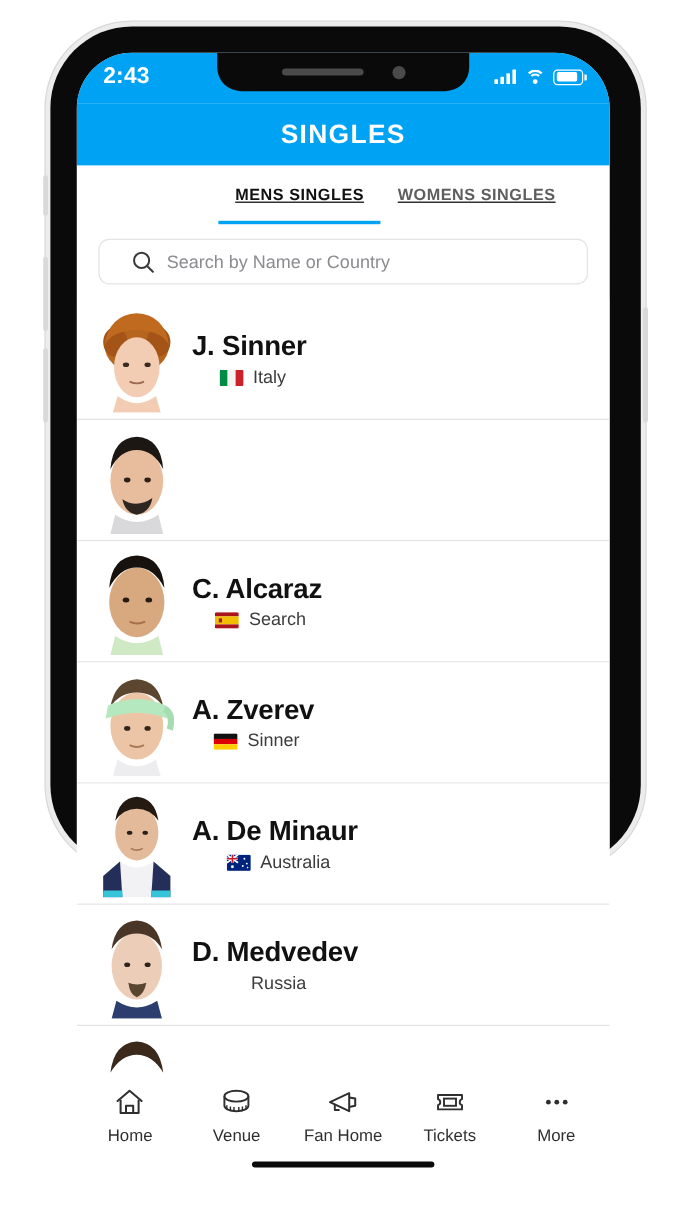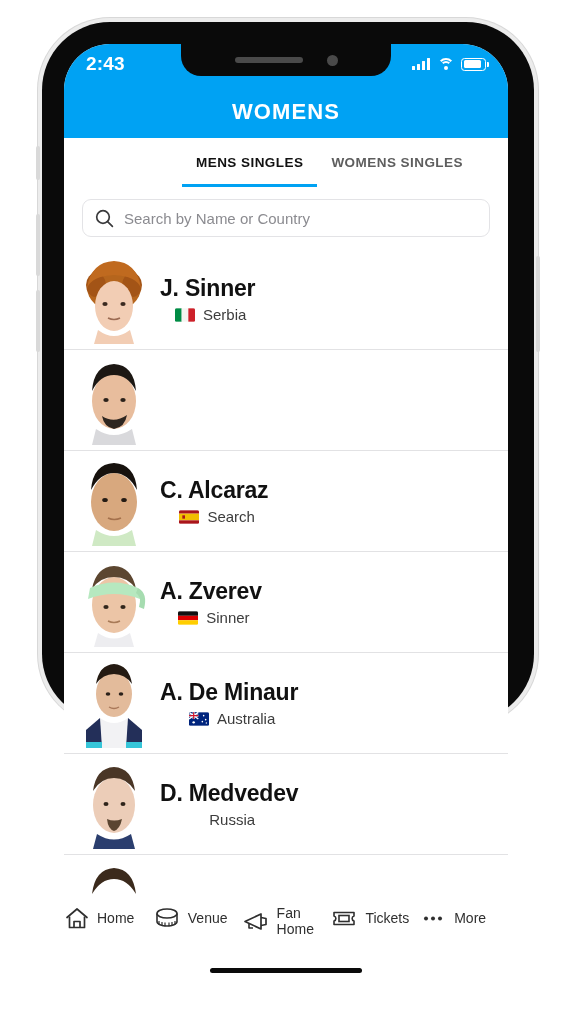--- a/index.html
+++ b/index.html
@@ -129,20 +129,21 @@
   }
 
   
   .tabs {
     height: 49px;
     background: #ffffff;
     display: flex; align-items: stretch;
     padding-left: 118px;
     position: relative;
     overflow: hidden;
+    text-decoration: underline;
   }
   .tab {
     display: flex; align-items: center;
     padding: 0 14px;
     white-space: nowrap;
     position: relative;
   }
   .tab-label {
     font-size: 13.5px;
     font-weight: bold;
@@ -159,21 +160,21 @@
   }
 
   
   .search-wrap { padding: 12px 18px 12px; background:#fff; }
   .search-box {
     display: flex; align-items: center;
     height: 38px;
     border: 1px solid #e3e3e6;
     border-radius: 9px;
     background: #ffffff;
-    padding: 0 12px;
+    padding: 0 27px;
     gap: 10px;
   }
   .search-icon { flex: 0 0 auto; display:block; }
   .search-input {
     border: none; outline: none;
     flex: 1 1 auto;
     font-family: "Liberation Sans", sans-serif;
     font-size: 15px;
     color: #2b2b2b;
     background: transparent;
@@ -239,21 +240,21 @@
     height: 88px;
     background: #ffffff;
     border-top: 1px solid #ffffff;
     display: flex;
     align-items: flex-start;
     padding-top: 10px;
     z-index: 20;
   }
   .tabitem {
     flex: 1 1 0;
-    display: flex; flex-direction: row;
+    display: flex; flex-direction: column;
     align-items: center;
     gap: 7px;
   }
   .tabicon { height: 26px; display: flex; align-items: center; justify-content: center; }
   .tabtext { font-size: 14px; color: #2f2f2f; }
   .home-indicator {
     position: absolute;
     left: 50%; transform: translateX(-50%);
     bottom: 9px;
     width: 152px; height: 5px;
@@ -294,21 +295,21 @@
               <span></span>
               <span></span>
             </div>
           <div class="battery">
               <i></i>
             </div>
         </div>
       </div>
 
       <div class="appbar">
-        <div class="appbar-title">WOMENS</div>
+        <div class="appbar-title">SINGLES</div>
       </div>
 
       <div class="tabs">
         <div class="tab active">
           <span class="tab-label">MENS SINGLES</span>
         </div>
         <div class="tab">
           <span class="tab-label">WOMENS SINGLES</span>
         </div>
       </div>
@@ -340,21 +341,21 @@
             </svg>
           </div>
           <div class="row-text">
             <div class="player-name">J. Sinner</div>
             <div class="player-country">
               <svg class="flag" viewBox="0 0 30 20">
                 <rect width="10" height="20" fill="#008C45"></rect>
                   <rect x="10" width="10" height="20" fill="#F4F5F0"></rect>
                   <rect x="20" width="10" height="20" fill="#CD212A"></rect>
               </svg>
-              <span class="country-name">Serbia</span>
+              <span class="country-name">Italy</span>
             </div>
           </div>
         </div>
 
         <div class="row">
           <div class="avatar">
             <svg viewBox="0 0 72 90">
               <ellipse cx="36" cy="46" rx="22" ry="28" fill="#e8bd9d"></ellipse>
               <path d="M14 36 Q16 10 36 9 Q56 10 58 36 Q50 20 36 20 Q22 20 14 36Z" fill="#1c1713"></path>
               <ellipse cx="28" cy="45" rx="2.7" ry="2" fill="#2b211a"></ellipse>

